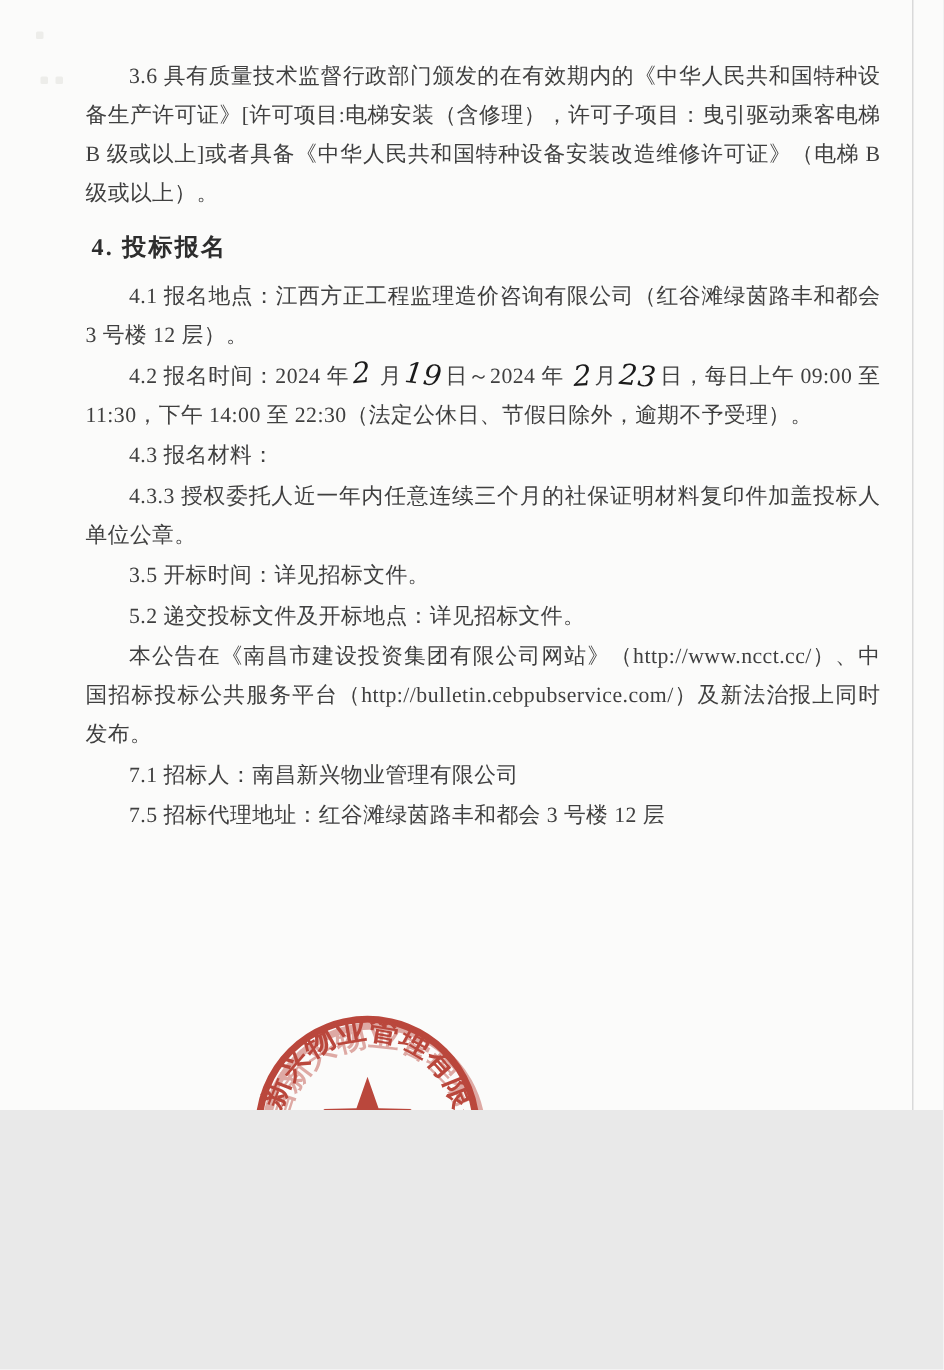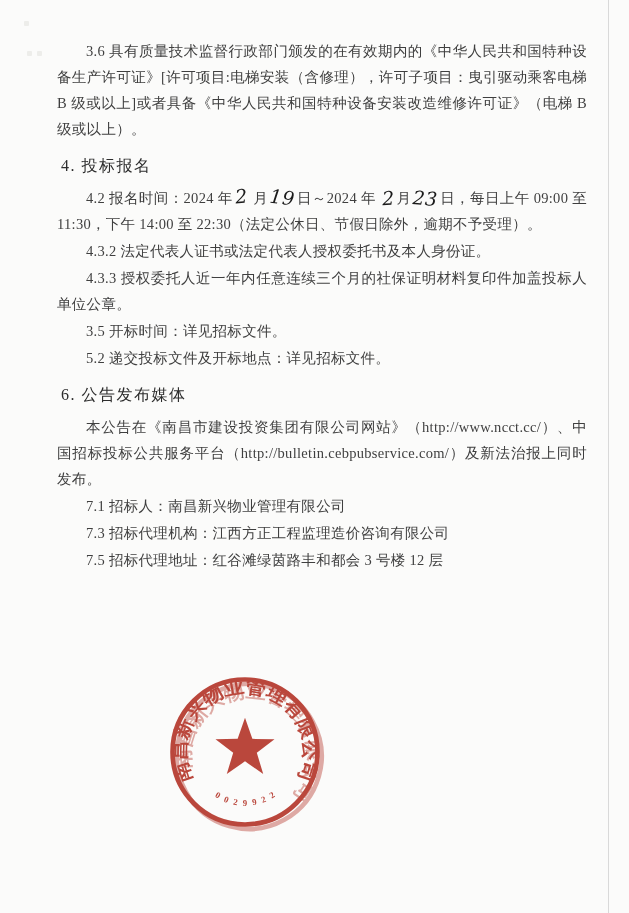--- a/index.html
+++ b/index.html
@@ -1,29 +1,29 @@
 <!DOCTYPE html>
 <html><head>
 <meta charset="utf-8">
 <style>
   html,body{margin:0;padding:0;background:#e9e9e9;}
   .page{
-    position:relative;width:629px;height:913px;margin:0 auto;
+    position:relative;width:629px;height:740px;margin:0 auto;
     background:#fbfbfa;overflow:hidden;
     font-family:"Liberation Serif","DejaVu Serif",serif;
     color:#3f3f3f;
   }
   .content{position:absolute;left:57px;right:42px;top:38px;}
   p.body{
     margin:0 0 1px 0;font-size:14.5px;line-height:26px;
     text-align:justify;text-indent:2em;letter-spacing:.3px;
   }
   h2.sec{
     margin:13px 0 8px 0;font-size:16px;line-height:22px;
-    font-weight:normal;color:#2d2d2d;letter-spacing:1.5px;text-indent:4px;
+    font-weight:bold;color:#2d2d2d;letter-spacing:1.5px;text-indent:4px;
   }
   .hw{
     font-family:"DejaVu Serif",serif;font-style:italic;font-weight:500;
     font-size:19px;color:#1b1b1b;display:inline-block;line-height:0;
     text-indent:0;padding:0 2px;
   }
   .hw.r1{transform:rotate(-5deg);}
   .hw.r2{transform:rotate(7deg) translateY(1px);}
   .hw.r3{transform:rotate(-3deg) translateY(2px);}
   .hw.r4{transform:rotate(5deg) translateY(2px);}
@@ -48,32 +48,31 @@
 
   <div class="scan-edge"></div>
   <div class="speck sp1"></div>
   <div class="speck sp2"></div>
   <div class="speck sp3"></div>
 
   <div class="content">
     <p class="body">3.6 具有质量技术监督行政部门颁发的在有效期内的《中华人民共和国特种设备生产许可证》[许可项目:电梯安装（含修理），许可子项目：曳引驱动乘客电梯 B 级或以上]或者具备《中华人民共和国特种设备安装改造维修许可证》（电梯 B 级或以上）。</p>
 
     <h2 class="sec">4.  投标报名</h2>
+    <p class="body">4.1 报名地点：江西方正工程监理造价咨询有限公司（红谷滩绿茵路丰和都会 3 号楼 12 层）。</p>
     <p class="body"><span>4.2 报名时间：2024 年</span><span class="hw r1">2</span><span> 月</span><span class="hw r2">19</span><span>日～2024 年 </span><span class="hw r3">2</span><span>月</span><span class="hw r4">23</span><span>日，每日上午 09:00 至 11:30，下午 14:00 至 22:30（法定公休日、节假日除外，逾期不予受理）。</span></p>
-    <p class="body">4.3.2 法定代表人证书或法定代表人授权委托书及本人身份证。</p>
+    <p class="body">4.3  报名材料：</p>
     <p class="body">4.3.3 授权委托人近一年内任意连续三个月的社保证明材料复印件加盖投标人单位公章。</p>
 
     <p class="body">3.5 开标时间：详见招标文件。</p>
     <p class="body">5.2 递交投标文件及开标地点：详见招标文件。</p>
 
-    <h2 class="sec">6.  公告发布媒体</h2>
     <p class="body">本公告在《南昌市建设投资集团有限公司网站》（http://www.ncct.cc/）、中国招标投标公共服务平台（http://bulletin.cebpubservice.com/）及新法治报上同时发布。</p>
 
     <p class="body">7.1 招标人：南昌新兴物业管理有限公司</p>
-    <p class="body">7.3 招标代理机构：江西方正工程监理造价咨询有限公司</p>
     <p class="body">7.5 招标代理地址：红谷滩绿茵路丰和都会 3 号楼 12 层</p>
   </div>
 
   <svg class="seal" viewBox="0 0 170 170">
     <defs>
       <path id="sealArc" d="M 35.6,113.5 A 57,57 0 1 1 134.4,113.5" fill="none"></path>
     </defs>
 
     <g opacity="0.45" transform="rotate(16 85 85) translate(5,3)">
       <circle cx="85" cy="85" r="70" fill="none" stroke-width="4.5" stroke="#b8382c"></circle>

